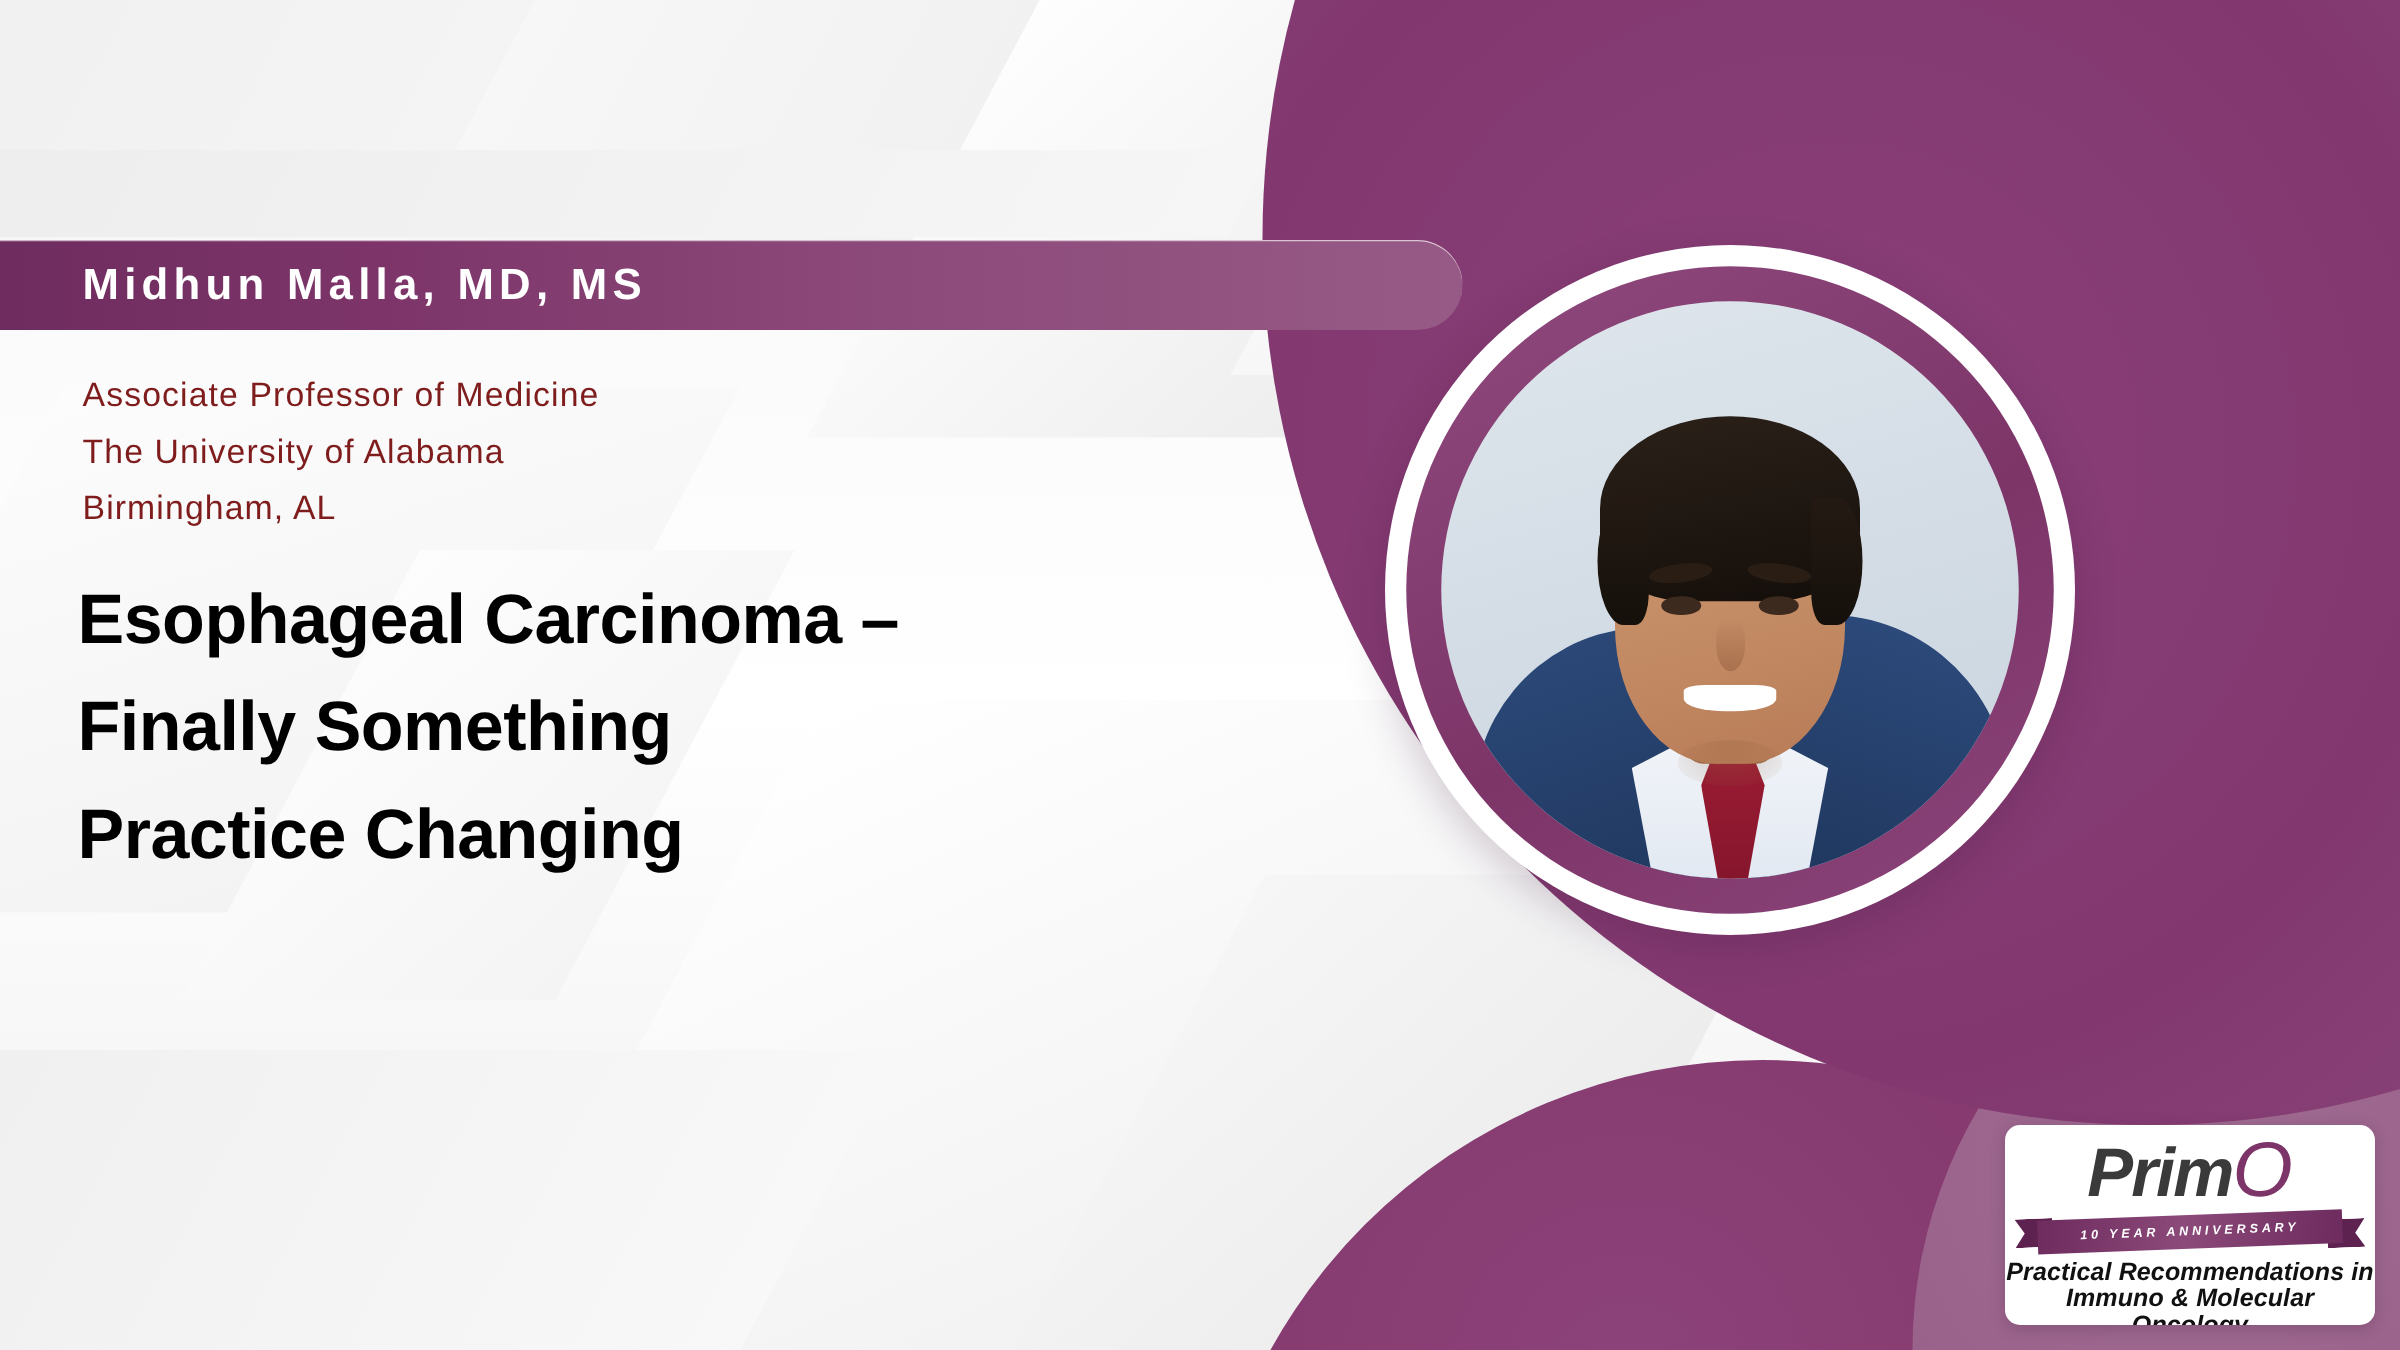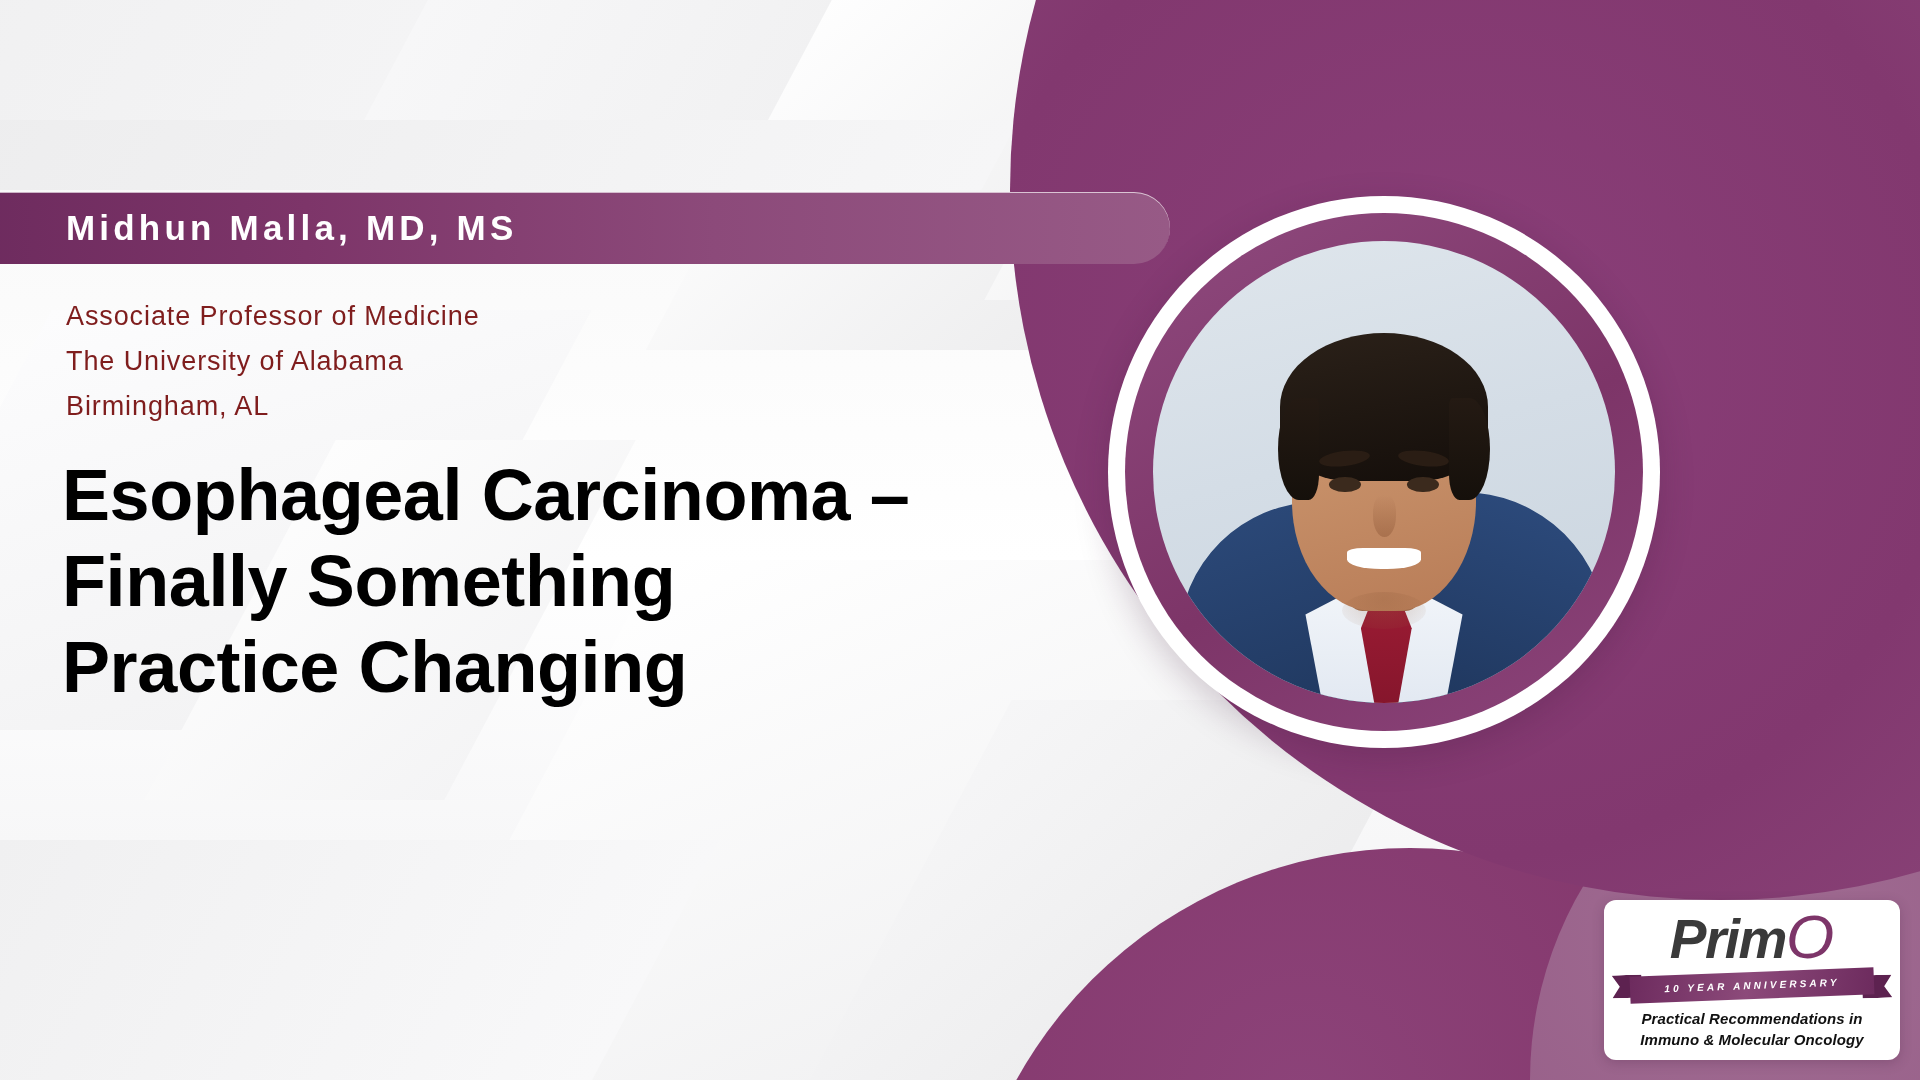--- a/index.html
+++ b/index.html
@@ -112,21 +112,21 @@
     letter-spacing:0.9px;
     white-space:nowrap;
   }
 
   
   .main-title {
     position:absolute;
     left:62px; top:452px;
     width:880px;
     color:#000000;
-    font-size:72px;
+    font-size:56px;
     font-weight:bold;
     line-height:86px;
     letter-spacing:-0.4px;
   }
   .main-title .tline { white-space:nowrap; }
 
   
   .portrait-wrap {
     position:absolute;
     left:1108px; top:196px;
@@ -287,21 +287,21 @@
     width:30px; height:23px;
     background:#5d2250;
     clip-path:polygon(0 0,100% 0,74% 50%,100% 100%,0 100%);
     transform:rotate(-2.2deg);
   }
   .logo-tagline {
     position:absolute;
     left:0; right:0; top:108px;
     text-align:center;
     color:#111111;
-    font-size:15px;
+    font-size:20px;
     font-weight:bold;
     line-height:21px;
     letter-spacing:0.1px;
   }
 </style>
 </head>
 <body>
 
 <div id="slide">
 

